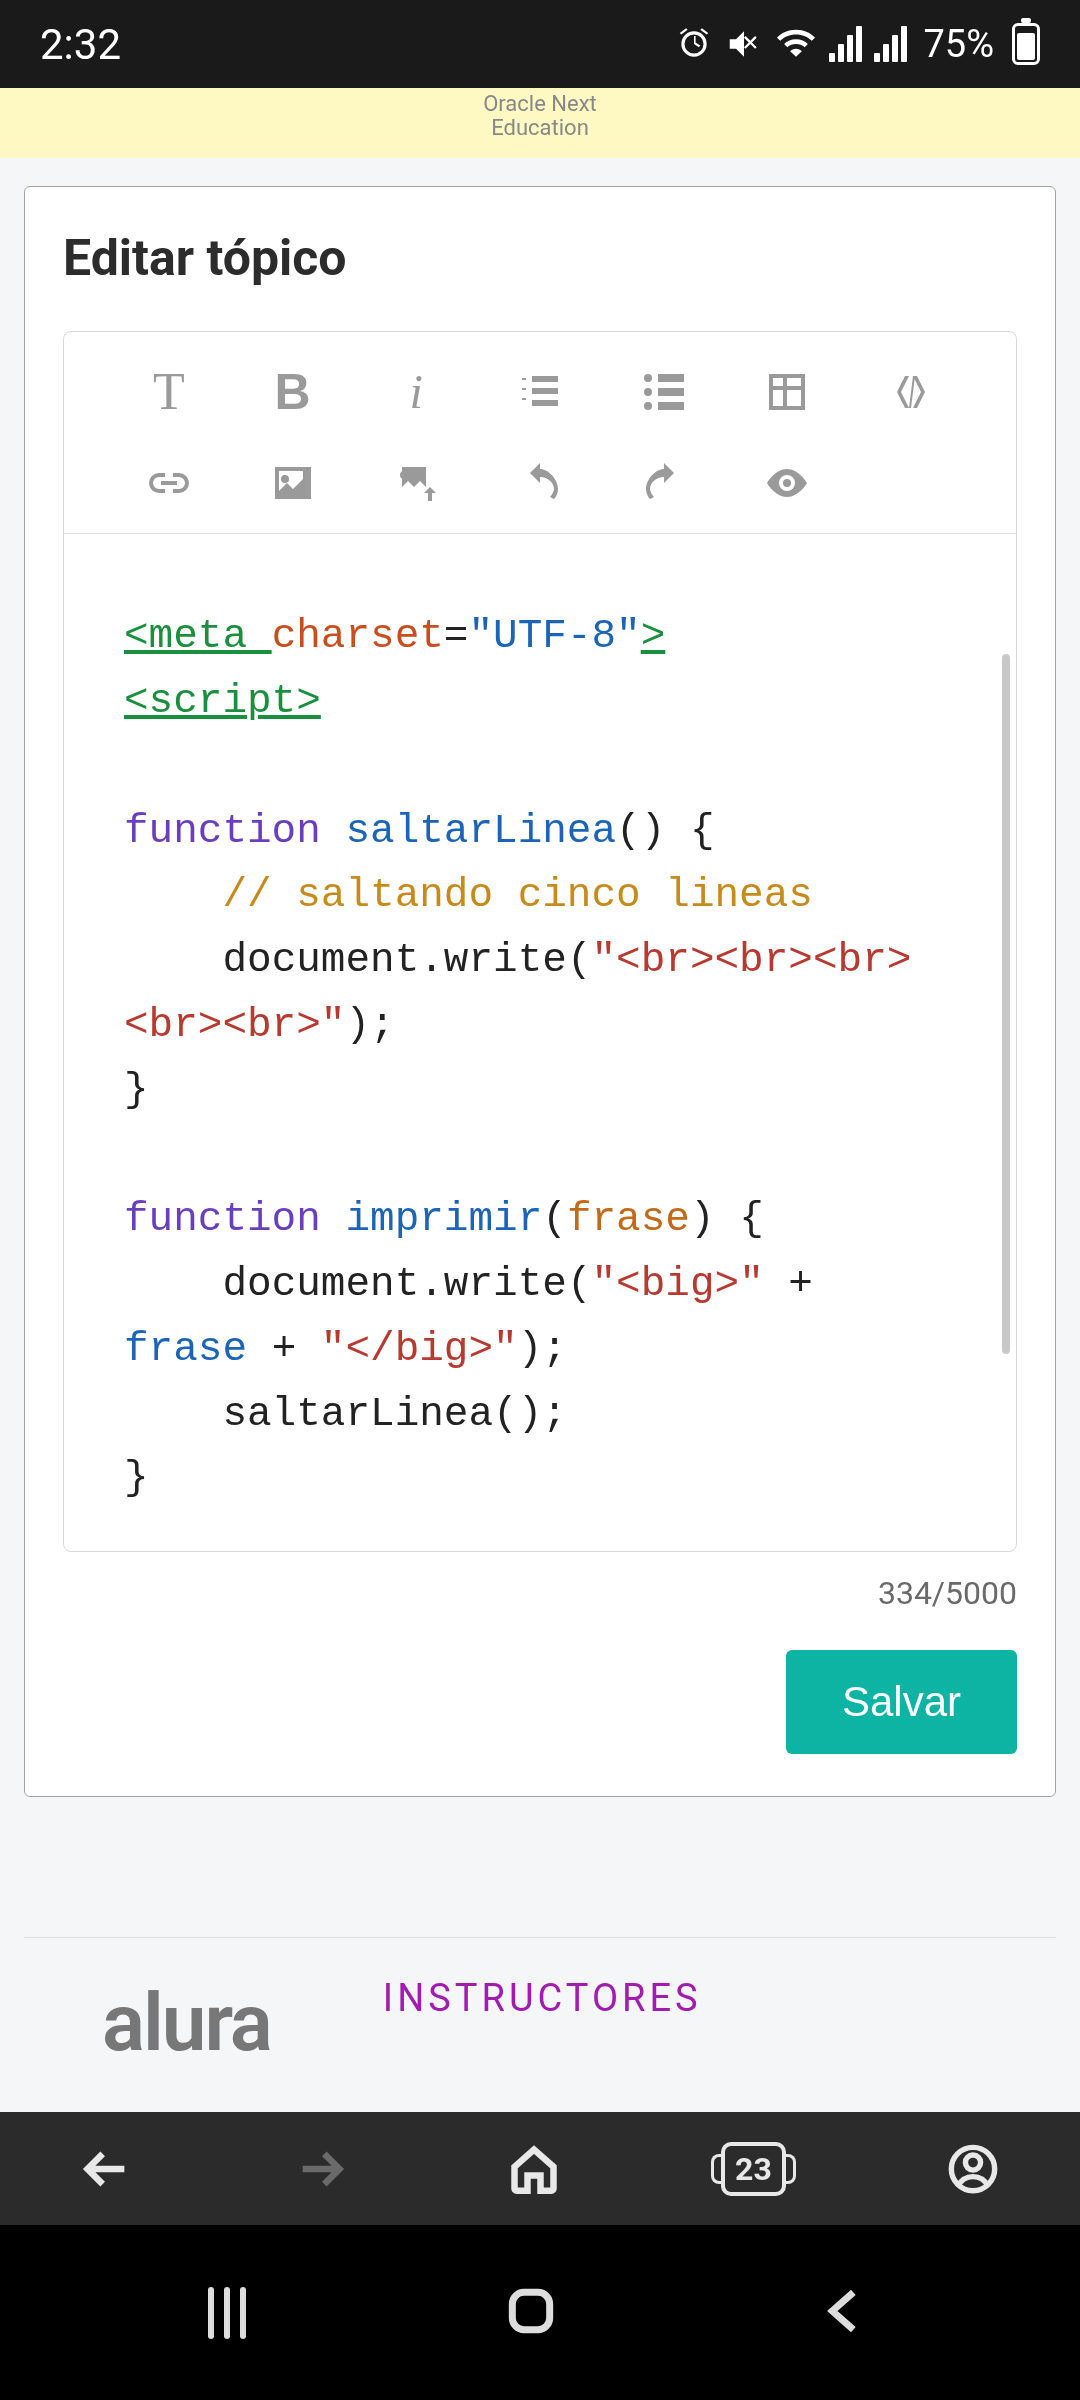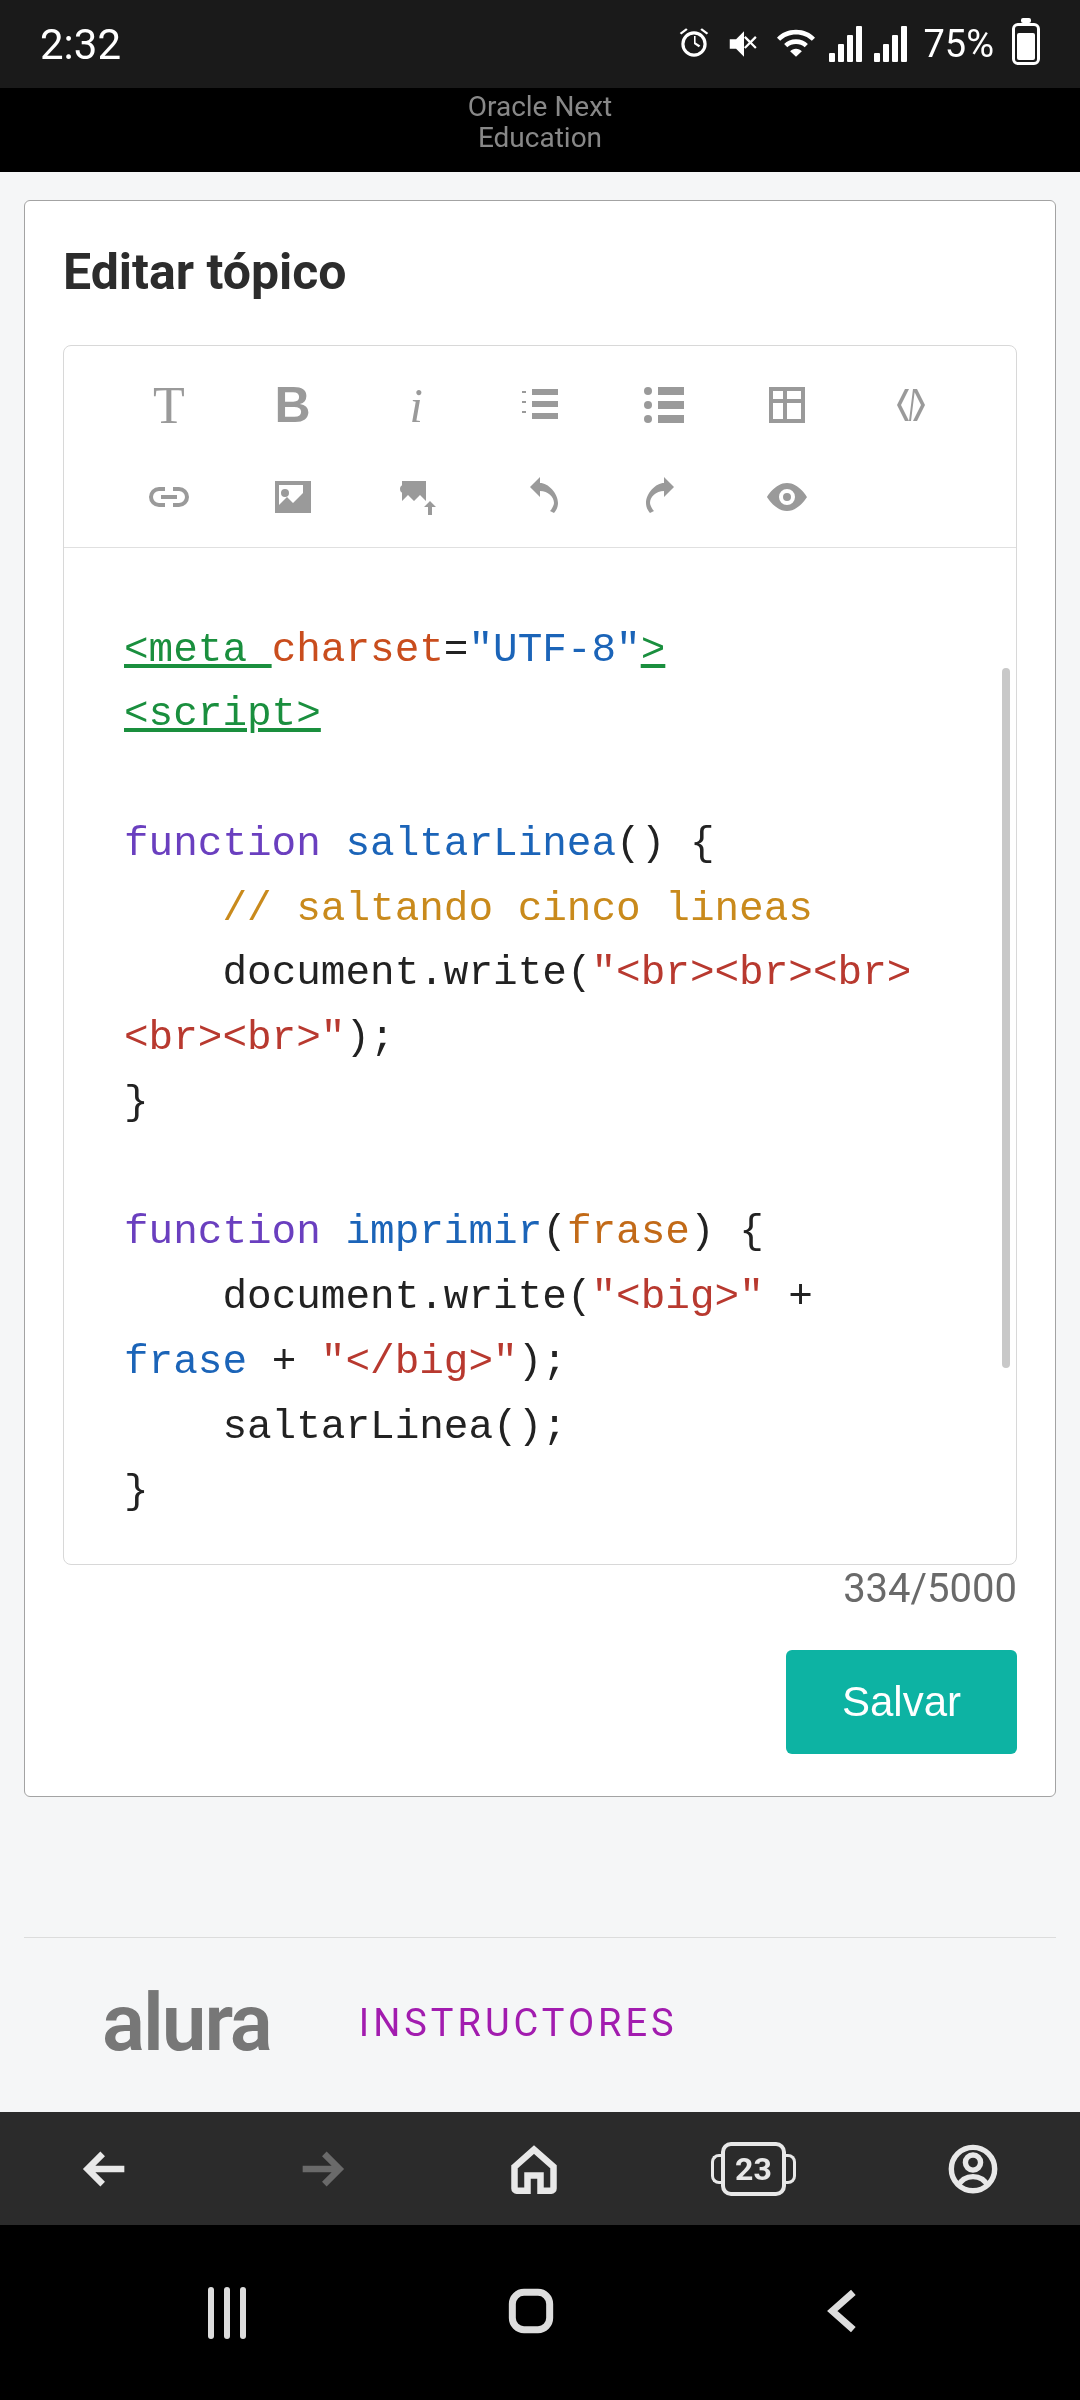--- a/index.html
+++ b/index.html
@@ -56,24 +56,24 @@
       content: '';
       position: absolute;
       bottom: 2px;
       left: 2px;
       right: 2px;
       height: 75%;
       background: #fff;
       border-radius: 2px;
     }
     .oracle-header {
-      background: #000000;
+      background: #fef9c3;
       text-align: center;
       padding: 4px 0 18px;
-      font-size: 28px;
+      font-size: 22px;
       color: #888;
       line-height: 1.1;
     }
     .content-wrap {
       padding: 28px 24px;
     }
     .card {
       background: #fff;
       border: 1px solid #a3a3a3;
       border-radius: 6px;
@@ -137,21 +137,22 @@
     .code .kw { color: #6a3fbf; }
     .code .fn { color: #1b64b8; }
     .code .param { color: #c26a18; }
     .code .cm { color: #c98a1c; }
     .code .lit { color: #b8392f; }
     .code .plain { color: #222; }
     .code .tagbody { color: #b8392f; }
     .counter {
       text-align: right;
       color: #6a6a6a;
-      font-size: 40px;
+      font-size: 32px;
+      margin-top: 22px;
     }
     .save-row {
       display: flex;
       justify-content: flex-end;
       margin-top: 38px;
     }
     .save-btn {
       background: #0db3a3;
       color: #fff;
       font-size: 42px;
@@ -160,23 +161,22 @@
       border: none;
       border-radius: 6px;
       cursor: pointer;
     }
     .footer-sep {
       border-top: 1px solid #dcdcdc;
       margin: 140px 0 0;
     }
     .footer {
       display: flex;
-      align-items: center;
       padding: 38px 78px 0;
-      gap: 88px;
+      gap: 112px;
     }
     .footer-logo {
       font-size: 80px;
       font-weight: 600;
       color: #777;
       letter-spacing: -2px;
     }
     .footer-link {
       font-size: 38px;
       color: #a21caf;

